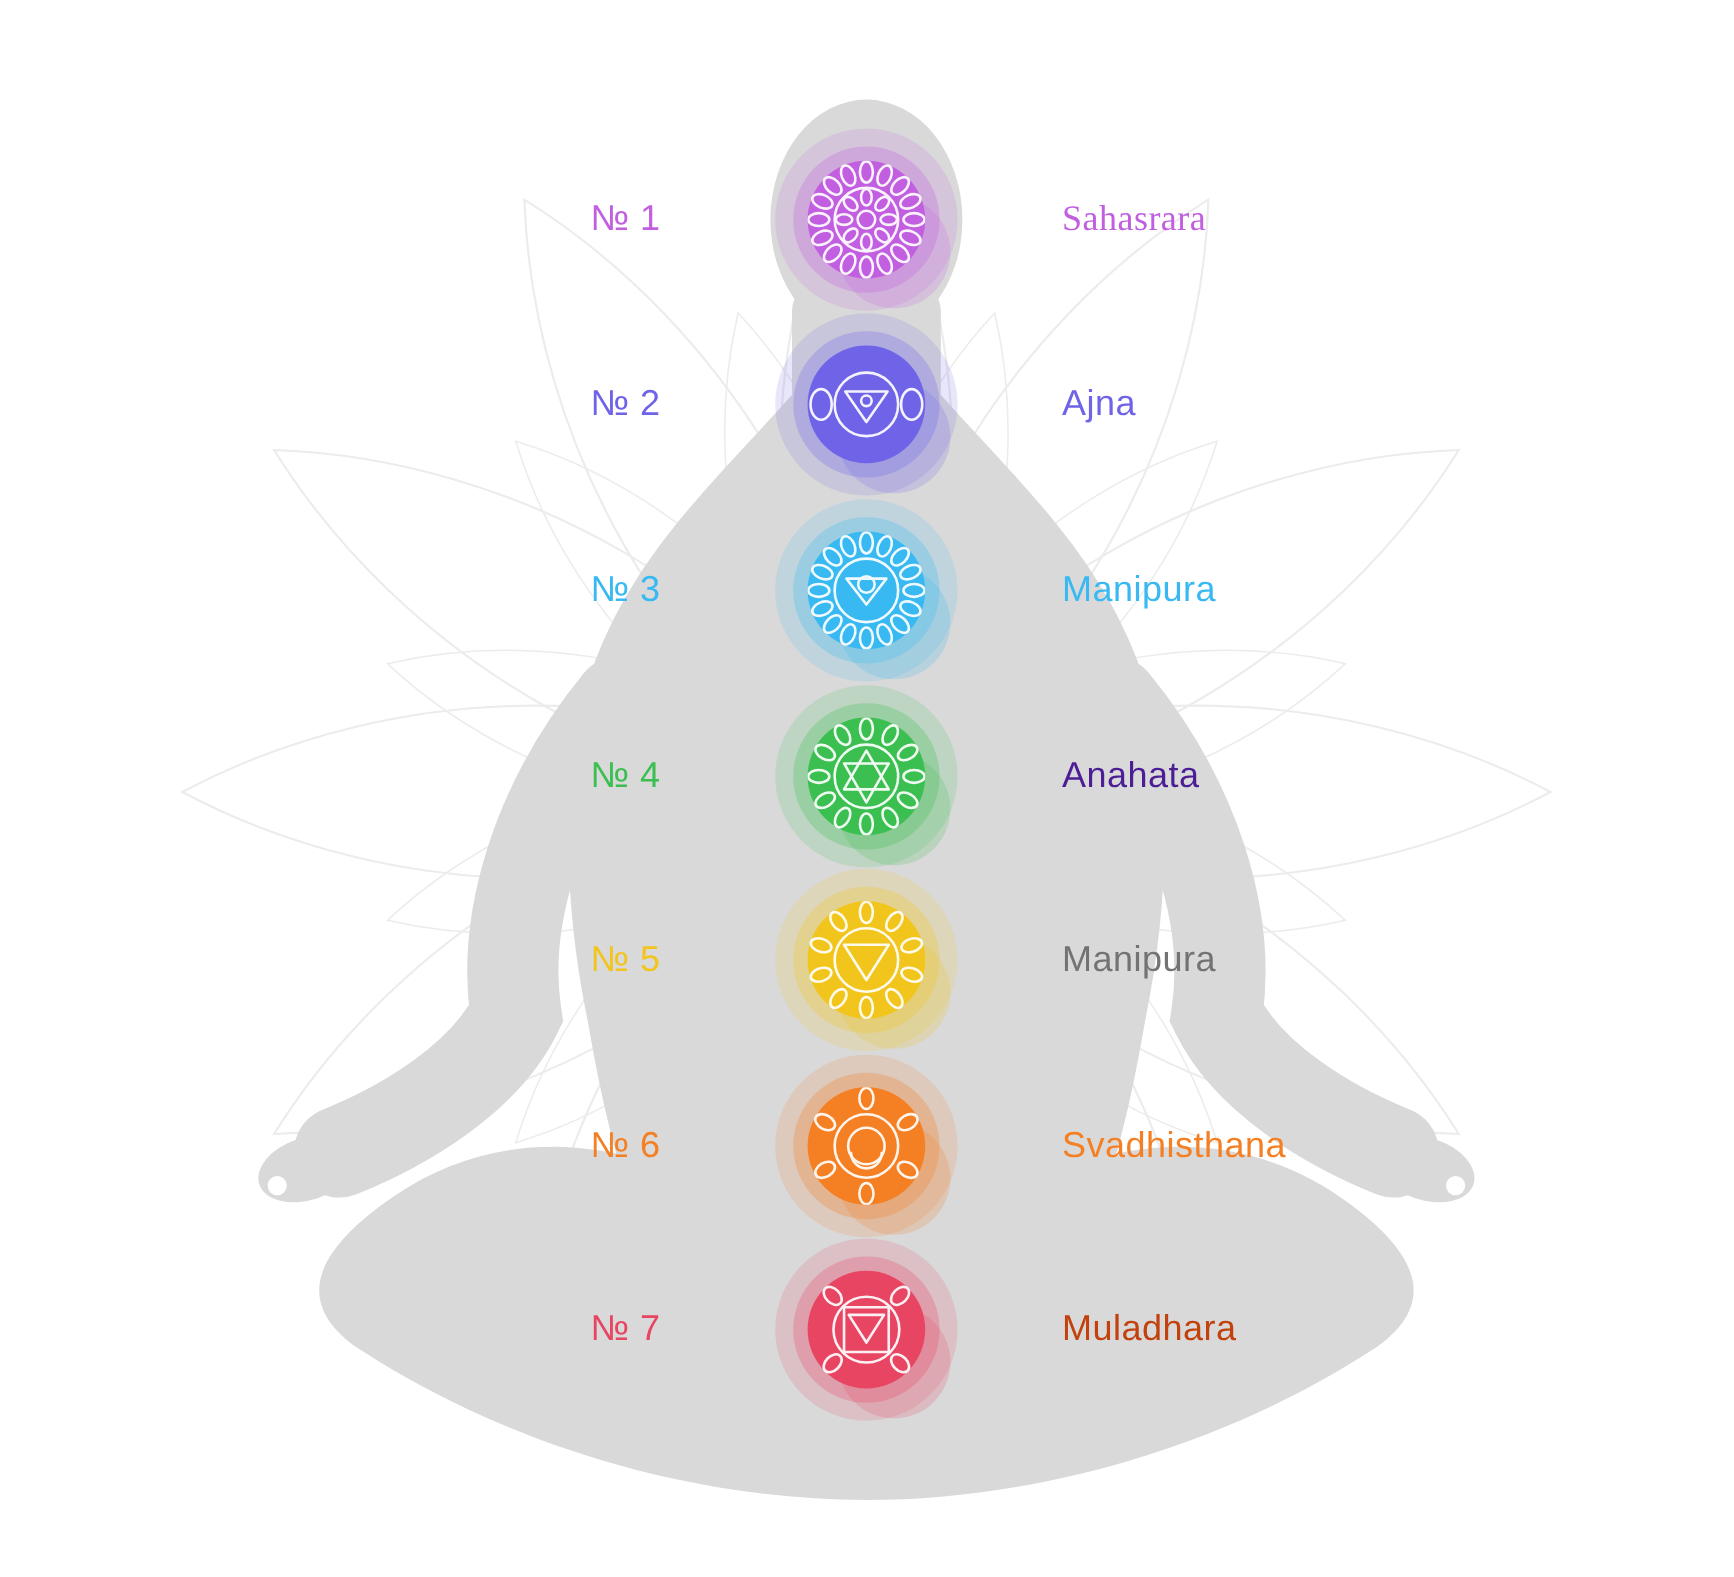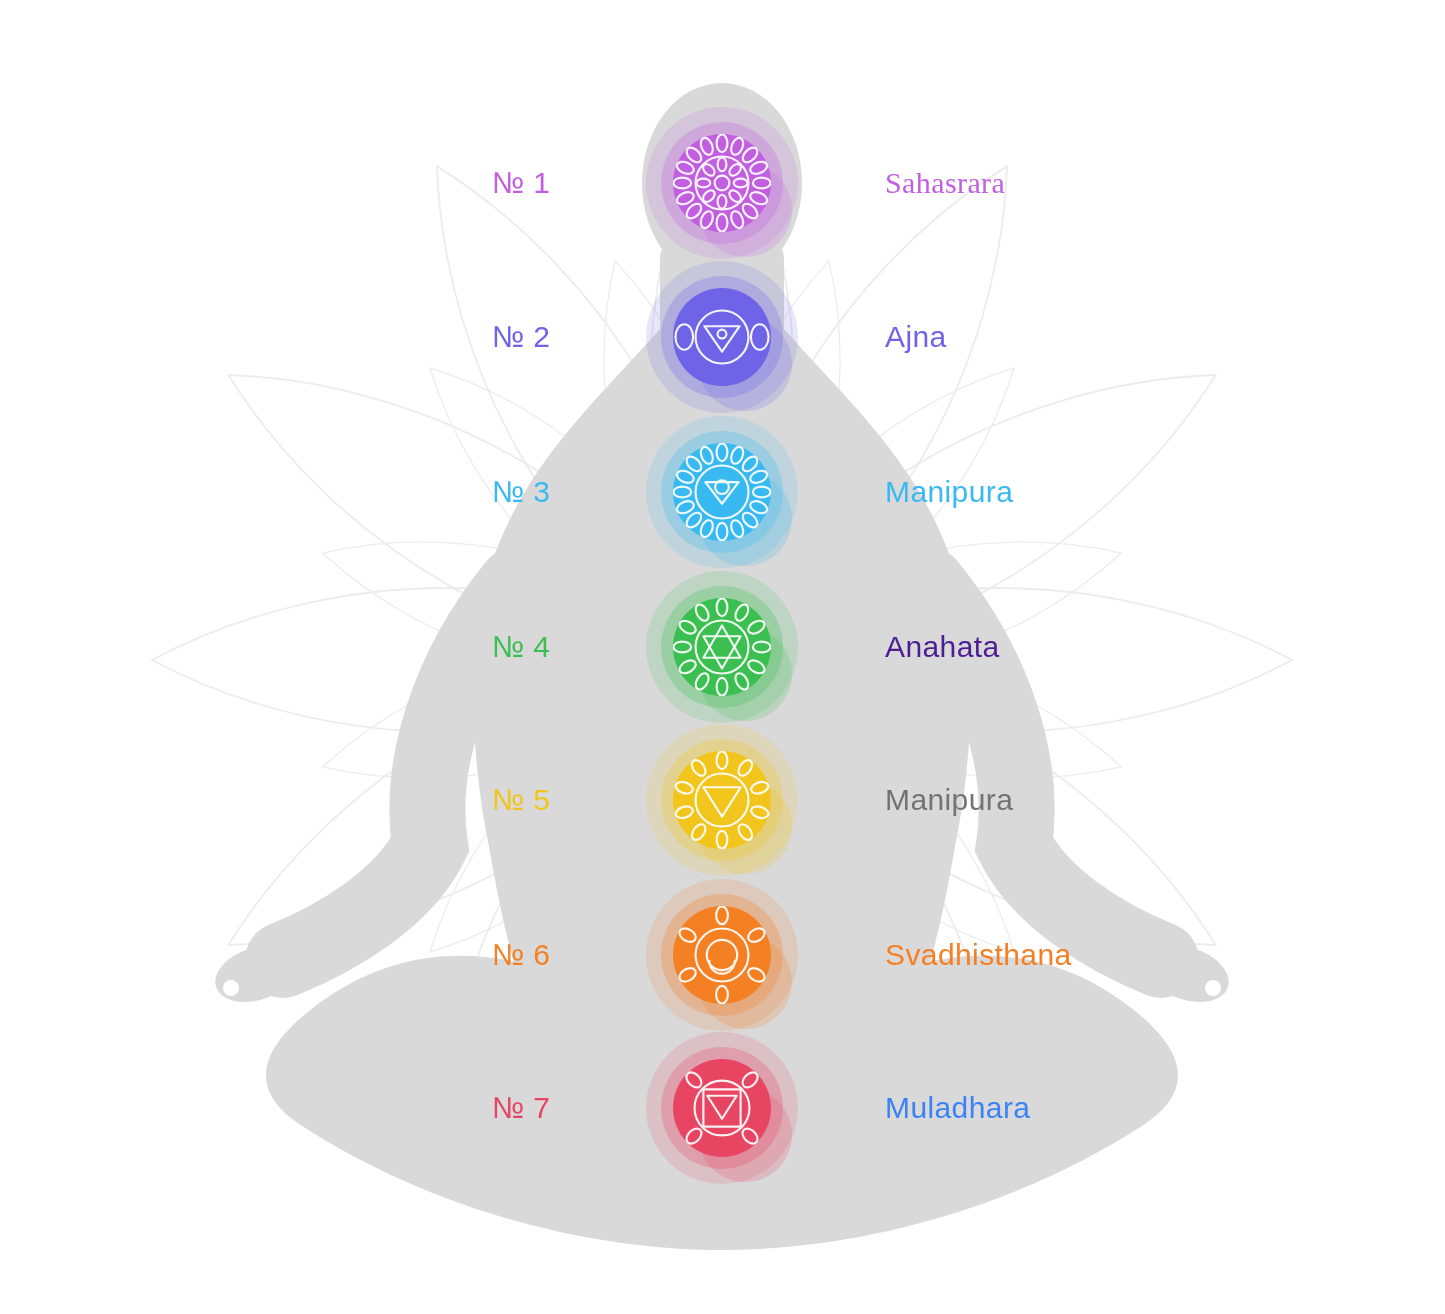--- a/index.html
+++ b/index.html
@@ -289,16 +289,16 @@
               <use href="#mup" transform="rotate(135 50 50)"></use>
               <use href="#mup" transform="rotate(225 50 50)"></use>
               <use href="#mup" transform="rotate(315 50 50)"></use>
             <circle cx="50" cy="50" r="28"></circle>
             <rect x="31" y="31" width="38" height="38"></rect>
             <path d="M35 37.5 L65 37.5 L50 61 Z"></path>
           </g>
         </svg>
       </span>
     </div>
-    <span class="name" style="color: #3b82f6;">Muladhara</span>
+    <span class="name" style="color: #c2410c;">Muladhara</span>
   </div>
 
 </div>
 
 </body></html>

